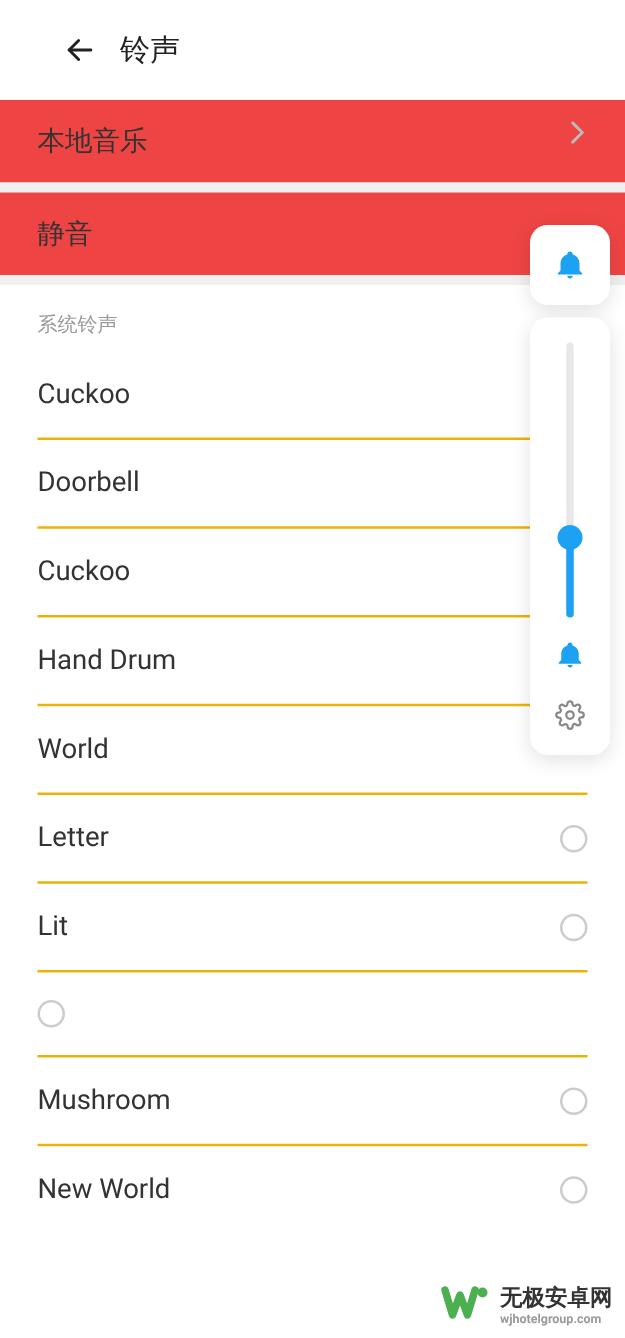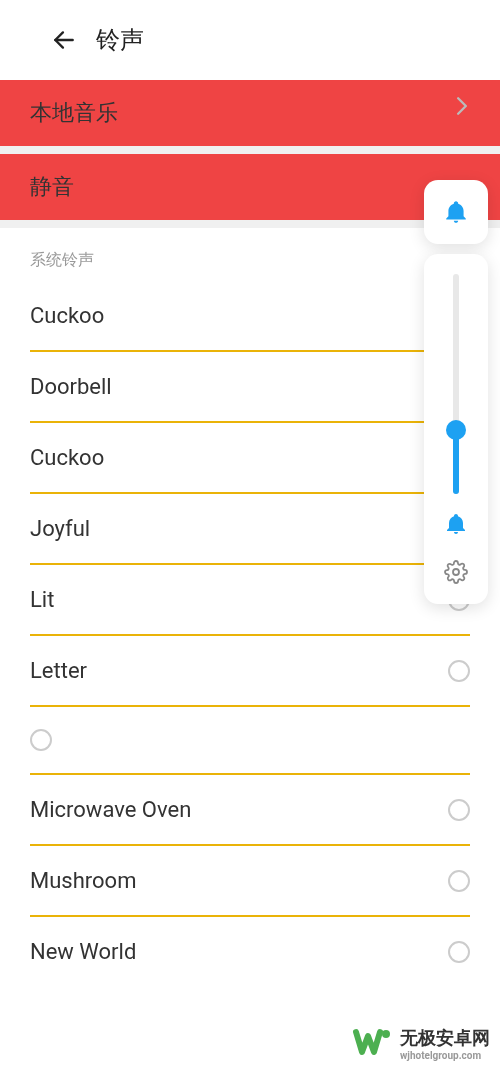--- a/index.html
+++ b/index.html
@@ -208,35 +208,34 @@
     <div class="ringtone-item">
       <div class="ringtone-label">Cuckoo</div>
     </div>
     <div class="ringtone-item">
       <div class="ringtone-label">Doorbell</div>
     </div>
     <div class="ringtone-item">
       <div class="ringtone-label">Cuckoo</div>
     </div>
     <div class="ringtone-item">
-      <div class="ringtone-label">Joyful</div>
+      <div class="ringtone-label">Hand Drum</div>
+    </div>
+    <div class="ringtone-item">
+      <div class="ringtone-label">World</div>
+    </div>
+    <div class="ringtone-item">
+      <div class="ringtone-label">Letter</div>
+      <div class="radio"></div>
     </div>
     <div class="ringtone-item">
       <div class="ringtone-label">Lit</div>
       <div class="radio"></div>
     </div>
     <div class="ringtone-item">
-      <div class="ringtone-label">Letter</div>
-      <div class="radio"></div>
-    </div>
-    <div class="ringtone-item">
-      <div class="radio"></div>
-    </div>
-    <div class="ringtone-item">
-      <div class="ringtone-label">Microwave Oven</div>
       <div class="radio"></div>
     </div>
     <div class="ringtone-item">
       <div class="ringtone-label">Mushroom</div>
       <div class="radio"></div>
     </div>
     <div class="ringtone-item">
       <div class="ringtone-label">New World</div>
       <div class="radio"></div>
     </div>

